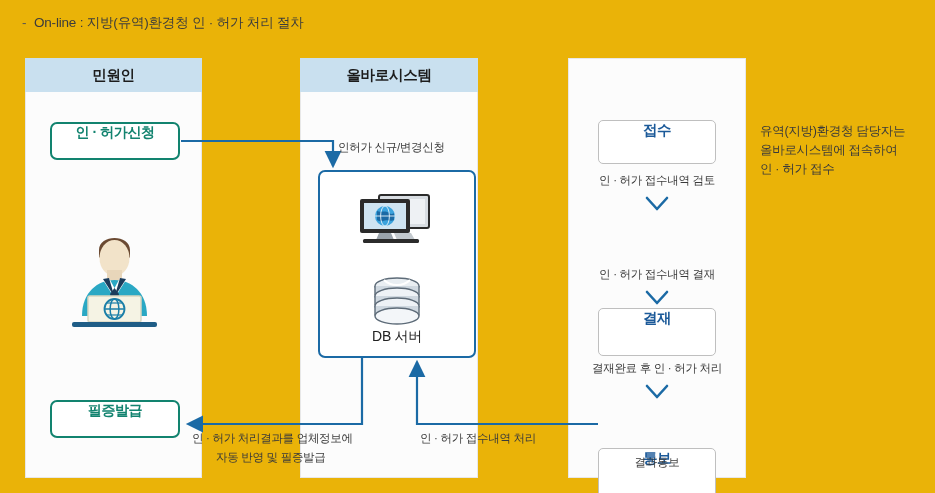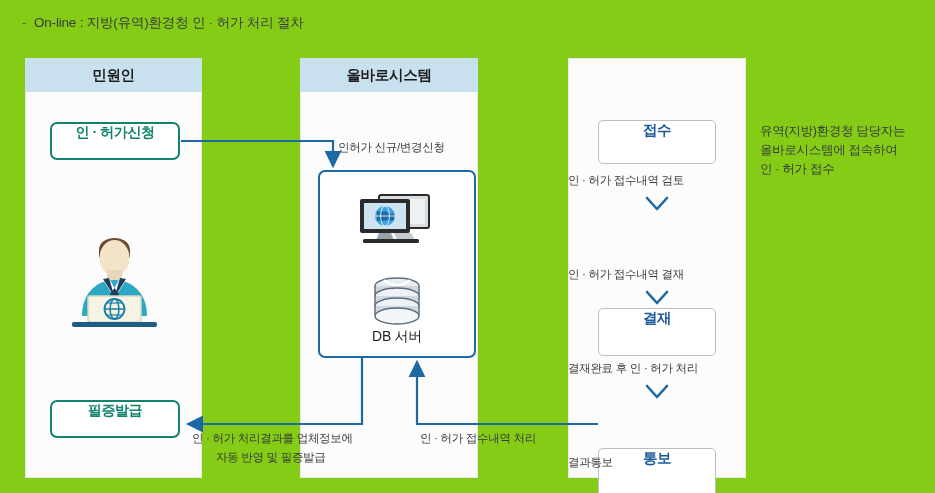--- a/index.html
+++ b/index.html
@@ -8,21 +8,21 @@
     background: #ffffff;
   }
   body {
     font-family: "Liberation Sans", "DejaVu Sans", sans-serif;
     color: #333333;
   }
   #canvas {
     position: relative;
     width: 935px;
     height: 493px;
-    background: #84cc16;
+    background: #eab308;
     overflow: hidden;
   }
 
   
   .heading {
     position: absolute;
     left: 22px;
     top: 14px;
     font-size: 13.5px;
     color: #3c3c3c;
@@ -57,21 +57,21 @@
 
   
   .lbl {
     position: absolute;
     font-size: 11.5px;
     color: #3a3a3a;
     letter-spacing: -0.3px;
     white-space: nowrap;
     line-height: 17px;
   }
-  .lbl.center { }
+  .lbl.center { text-align: center; }
 
   .note {
     position: absolute;
     font-size: 12.5px;
     color: #3a3a3a;
     line-height: 19px;
     letter-spacing: -0.3px;
     white-space: nowrap;
   }
 

